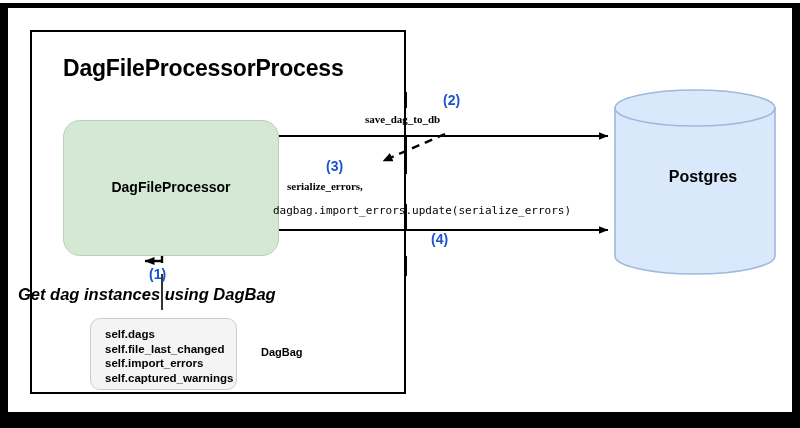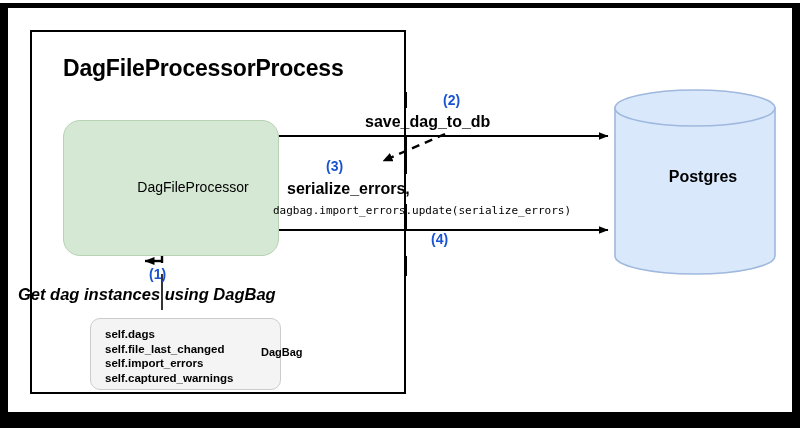--- a/index.html
+++ b/index.html
@@ -65,40 +65,39 @@
     border-radius: 17px;
     box-sizing: border-box;
   }
   .dagfileprocessor-label {
     position: absolute;
     left: 0;
     top: 58px;
     width: 100%;
     text-align: center;
     font-size: 14px;
-    font-weight: normal;
-    color: #000000;
-    padding-left: 22px;
+    font-weight: bold;
+    color: #000000;
   }
   .postgres-label {
     position: absolute;
     left: 615px;
     top: 160px;
     width: 160px;
     text-align: center;
     font-size: 16px;
     font-weight: bold;
     color: #000000;
   }
   
   .dagbag-box {
     position: absolute;
     left: 82px;
     top: 310px;
-    width: 191px;
+    width: 147px;
     height: 72px;
     background: #f4f4f4;
     border: 1px solid #cccccc;
     border-radius: 10px;
     box-sizing: border-box;
   }
   .dagbag-attrs {
     position: absolute;
     left: 14px;
     top: 8px;
@@ -120,22 +119,22 @@
   
   .step-num {
     position: absolute;
     font-size: 14px;
     font-weight: bold;
     color: #1a53d0;
     white-space: nowrap;
   }
   .edge-label-mono {
     position: absolute;
-    font-family: Liberation Sans, sans-serif;
-    font-size: 16px;
+    font-family: Liberation Serif, serif;
+    font-size: 11px;
     font-weight: bold;
     color: #000000;
     white-space: nowrap;
   }
   .edge-label-mono-small {
     position: absolute;
     font-family: "DejaVu Sans Mono", "Liberation Mono", monospace;
     font-size: 11px;
     font-weight: normal;
     color: #000000;

